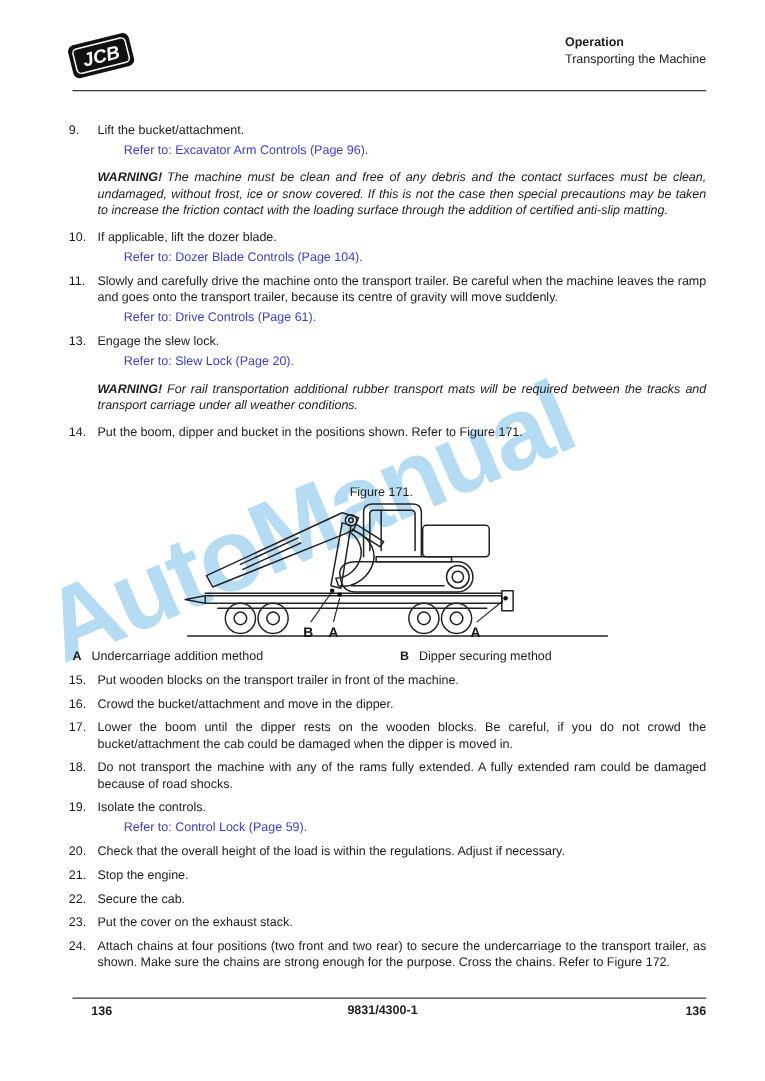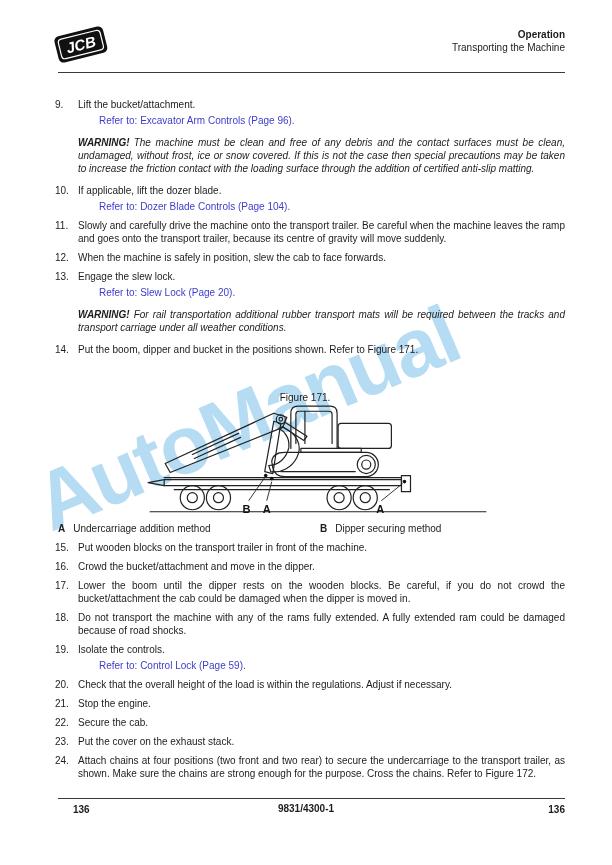--- a/index.html
+++ b/index.html
@@ -12,21 +12,21 @@
     position:absolute; left:56px; top:462px;
     font-size:82px; font-weight:bold; letter-spacing:-2px;
     color:#b5dcf3; white-space:nowrap;
     transform:rotate(-23deg); transform-origin:left bottom;
     z-index:0; line-height:1;
   }
   .layer { position:relative; z-index:1; }
 
   
   header { display:flex; justify-content:space-between; align-items:flex-start; padding:22px 47px 0 44px; }
-  .head-right { text-align:right; font-size:10px; line-height:13px; padding-top:6px; }
+  .head-right { font-size:10px; line-height:13px; padding-top:6px; }
   .head-right .sec { font-weight:bold; }
   .rule { border:none; border-top:1.2px solid #3a3a3a; margin:4px 47px 0 58px; }
 
   
   main { padding:19px 47px 0 55px; }
   .step { display:flex; margin-top:6px; font-size:10px; line-height:13px; }
   .num { width:23px; flex-shrink:0; }
   .body { flex:1; }
   .txt { text-align:justify; }
   .ref { color:#3d3dcb; margin-top:3px; cursor:pointer;padding-left:21px; }
@@ -85,29 +85,24 @@
         <div class="body">
           <div class="txt">If applicable, lift the dozer blade.</div>
           <div class="ref">Refer to: Dozer Blade Controls (Page 104).</div>
         </div>
       </div>
 
       <div class="step">
         <span class="num">11.</span>
         <div class="body">
           <div class="txt">Slowly and carefully drive the machine onto the transport trailer. Be careful when the machine leaves the ramp and goes onto the transport trailer, because its centre of gravity will move suddenly.</div>
-        </div>
-      </div>
-
-      <div class="step">
-        <span class="num">12.</span>
-        <div class="body">
-            <div class="txt">When the machine is safely in position, slew the cab to face forwards.</div>
-          </div>
-      </div>
+          <div class="ref">Refer to: Drive Controls (Page 61).</div>
+        </div>
+      </div>
+
 
       <div class="step">
         <span class="num">13.</span>
         <div class="body">
           <div class="txt">Engage the slew lock.</div>
           <div class="ref">Refer to: Slew Lock (Page 20).</div>
           <div class="warning"><span class="wl">WARNING!</span><span>For rail transportation additional rubber transport mats will be required between the tracks and transport carriage under all weather conditions.</span></div>
         </div>
       </div>
 

